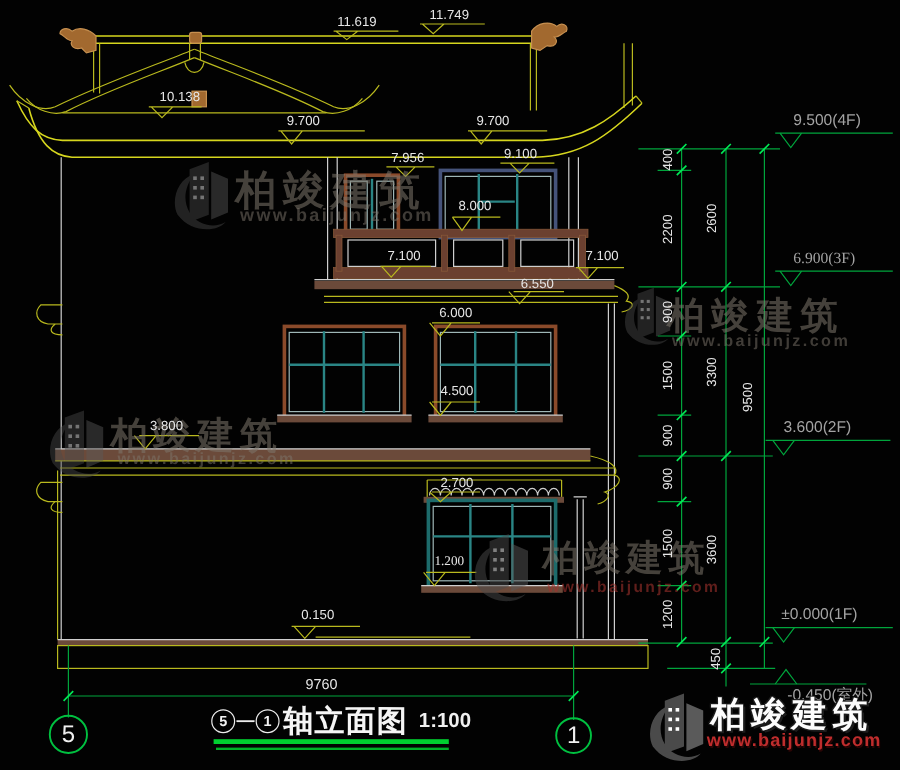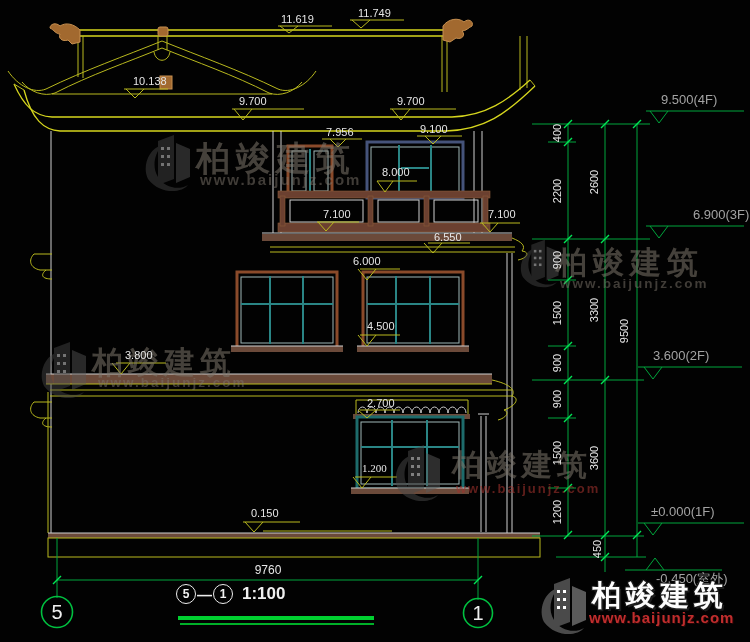--- a/index.html
+++ b/index.html
@@ -239,29 +239,29 @@
 <div class="dim" style="left:358px;top:7px;">11.749</div>
 <div class="dim" style="left:133px;top:75px;">10.138</div>
 <div class="dim" style="left:239px;top:95px;">9.700</div>
 <div class="dim" style="left:397px;top:95px;">9.700</div>
 <div class="dim" style="left:326px;top:126px;">7.956</div>
 <div class="dim" style="left:420px;top:123px;">9.100</div>
 <div class="dim" style="left:382px;top:166px;">8.000</div>
 <div class="dim" style="left:323px;top:208px;">7.100</div>
 <div class="dim" style="left:488px;top:208px;">7.100</div>
 <div class="dim" style="left:434px;top:231px;">6.550</div>
-<div class="dim" style="left:353px;top:255px;">6.000</div>
+<div class="dim" style="left:366px;top:255px;">6.000</div>
 <div class="dim" style="left:367px;top:320px;">4.500</div>
 <div class="dim" style="left:125px;top:349px;">3.800</div>
 <div class="dim" style="left:367px;top:397px;">2.700</div>
 <div class="dim" style="left:362px;top:462px;font-family:Liberation Serif, serif;">1.200</div>
 <div class="dim" style="left:251px;top:507px;">0.150</div>
 
 <div class="fl" style="left:661px;top:93px;">9.500(4F)</div>
-<div class="fl" style="left:693px;top:208px;">6.900(3F)</div>
+<div class="fl" style="left:661px;top:208px;font-family:Liberation Serif, serif;">6.900(3F)</div>
 <div class="fl" style="left:653px;top:349px;">3.600(2F)</div>
 <div class="fl" style="left:651px;top:505px;">±0.000(1F)</div>
 <div class="fl" style="left:656px;top:572px;">-0.450(室外)</div>
 
 <div class="dim rot" style="left:557px;top:133px;">400</div>
 <div class="dim rot" style="left:557px;top:191px;">2200</div>
 <div class="dim rot" style="left:557px;top:260px;">900</div>
 <div class="dim rot" style="left:557px;top:313px;">1500</div>
 <div class="dim rot" style="left:557px;top:363px;">900</div>
 <div class="dim rot" style="left:557px;top:399px;">900</div>
@@ -275,19 +275,20 @@
 
 <div class="total-dim" style="left:238px;top:563px;">9760</div>
 
 <div class="bubble-label" style="left:47px;top:601px;">5</div>
 <div class="bubble-label" style="left:468px;top:602px;">1</div>
 
 <div id="title-row">
   <span class="tb">5</span>
   <span class="tdash">—</span>
   <span class="tb">1</span>
+  <span class="tname">轴立面图</span>
   <span class="tscale">1:100</span>
 </div>
 
 <div id="footer-brand">柏竣建筑</div>
 <div id="footer-site">www.baijunjz.com</div>
 
 </div>
 
 </body></html>

